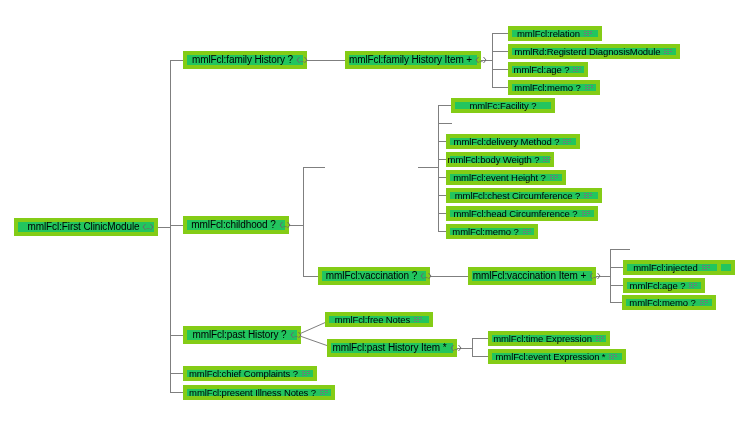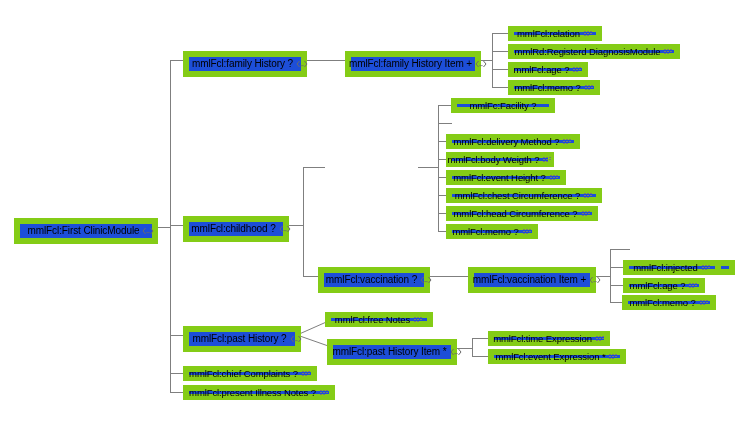--- a/index.html
+++ b/index.html
@@ -1,22 +1,22 @@
 <!DOCTYPE html>
 <html><head>
 <meta charset="utf-8">
 <style>
   html,body{margin:0;padding:0;background:#ffffff;}
   #canvas{position:relative;width:743px;height:431px;background:#ffffff;overflow:hidden;
           font-family:"Liberation Sans",sans-serif;}
   #wires{position:absolute;left:0;top:0;z-index:0;}
-  .node{position:absolute;z-index:1;box-sizing:border-box;background:#1d4ed8;
-        border:6px solid #84cc16;display:flex;align-items:center;justify-content:center;
+  .node{position:absolute;z-index:1;box-sizing:border-box;background:#22c55e;
+        border:4px solid #84cc16;display:flex;align-items:center;justify-content:center;
         gap:3px;padding:0 2px;white-space:nowrap;color:#000;font-size:10px;letter-spacing:-0.1px;}
-  .h18{height:26px;padding-left:12px;}
+  .h18{height:18px;padding-left:12px;}
   .h15{height:15px;font-size:9.5px;}
   .lbl{display:inline-block;line-height:1;}
   .ic{display:inline-block;flex:0 0 auto;}
 </style>
 </head>
 <body>
 
 <div id="canvas">
 
   <svg id="wires" width="743" height="431">

